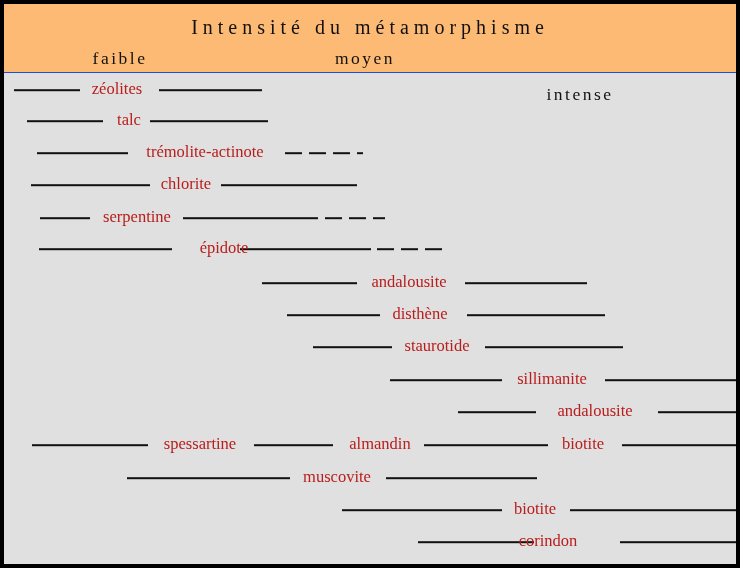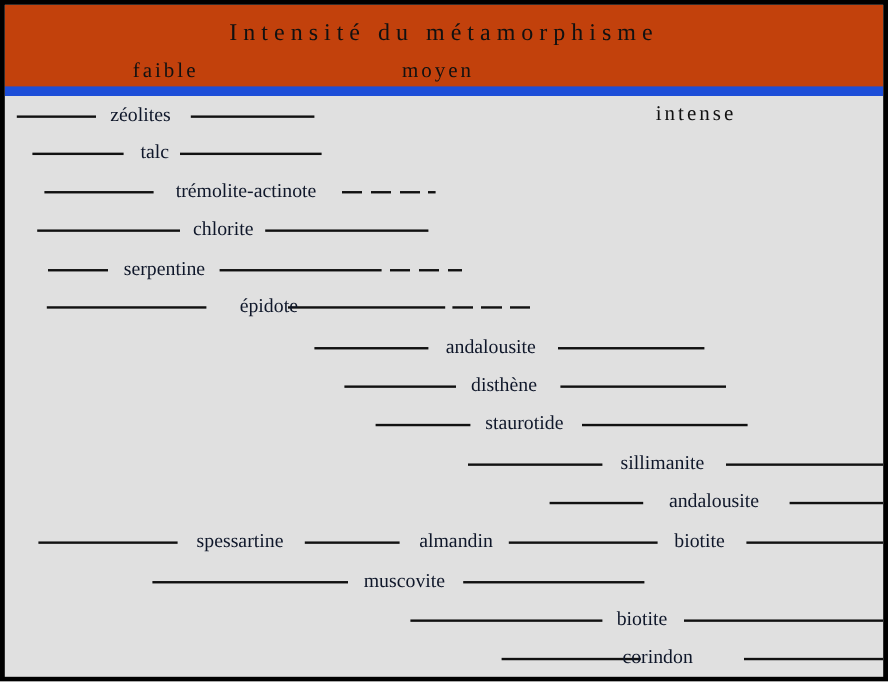--- a/index.html
+++ b/index.html
@@ -7,22 +7,22 @@
     position:relative;
     width:732px;height:560px;
     border:4px solid #000;
     background:#e0e0e0;
     font-family:"Liberation Serif","DejaVu Serif",serif;
     overflow:hidden;
   }
   .header{
     position:relative;
     width:100%;height:68px;
-    background:#c2410c;
-    border-bottom:8px solid #1d4ed8;
+    background:#fdba74;
+    border-bottom:1px solid #1d4ed8;
     box-sizing:content-box;
   }
   .title{
     position:absolute;
     top:12px;left:0;right:0;
     text-align:center;
     font-size:20px;
     letter-spacing:5px;
     color:#111;
     white-space:nowrap;
@@ -46,34 +46,34 @@
     background:#111;
     transform:translateY(-50%);
   }
   .range-line.dashed{
     background:repeating-linear-gradient(90deg,#111 0 17px,transparent 17px 24px);
   }
   .mineral-label{
     position:absolute;
     transform:translate(-50%,-50%);
     font-size:16.5px;
-    color:#0f172a;
+    color:#b91c1c;
     white-space:nowrap;
     line-height:1;
     padding-bottom:2px;
   }
 </style>
 </head>
 <body>
 
 <div class="frame">
   <div class="header">
     <div class="title">Intensité du métamorphisme</div>
     <div id="columns">
-        <div class="col-label" style="left: 116px; margin-left: 18px;">faible</div>
+        <div class="col-label" style="left: 116px;">faible</div>
         <div class="col-label" style="left: 361px;">moyen</div>
         <div class="col-label" style="left: 576px; margin-top: 36px;">intense</div>
       </div>
   </div>
   <div class="body" id="rows">
       <div class="range-line" style="left: 10px; top: 17px; width: 66px;"></div>
       <div class="range-line" style="left: 155px; top: 17px; width: 103px;"></div>
       <div class="mineral-label" style="left: 113px; top: 17px;">zéolites</div>
       <div class="range-line" style="left: 23px; top: 48px; width: 76px;"></div>
       <div class="range-line" style="left: 146px; top: 48px; width: 118px;"></div>

